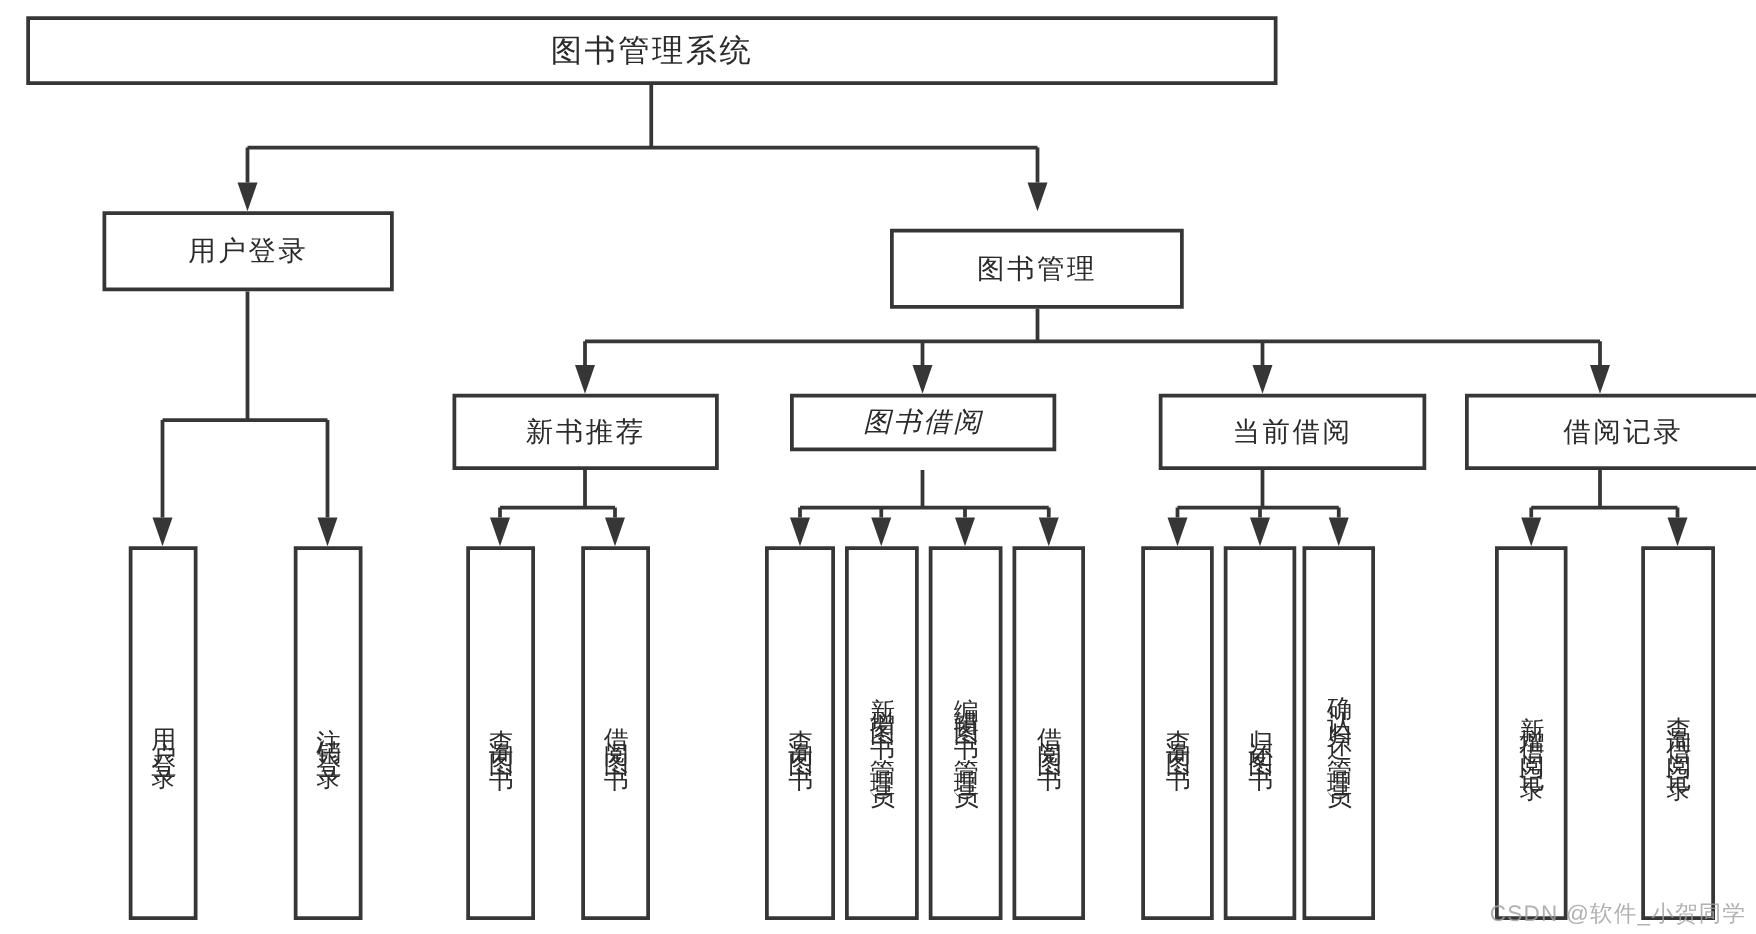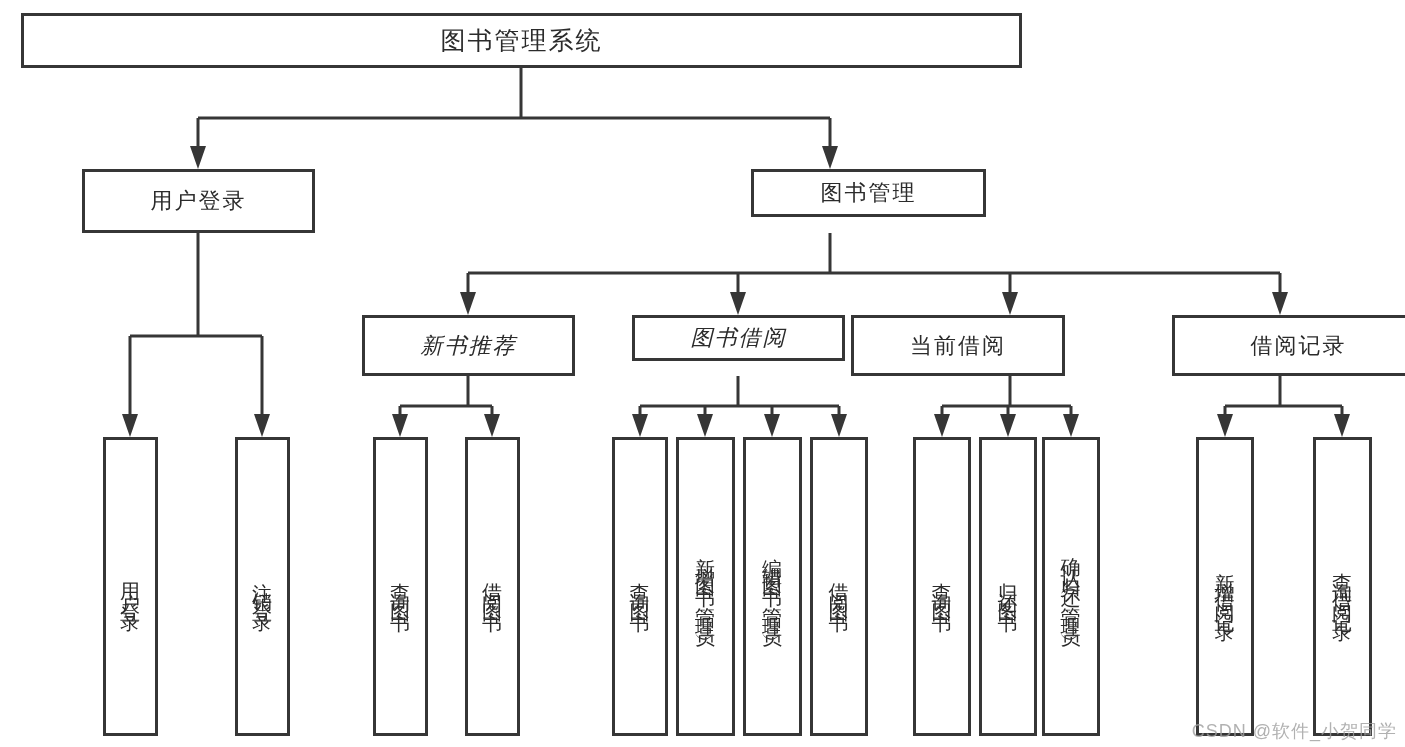--- a/index.html
+++ b/index.html
@@ -98,25 +98,25 @@
       <polygon points="1000,414 1016,414 1008,437"></polygon>
       <polygon points="1063,414 1079,414 1071,437"></polygon>
       <polygon points="1217,414 1233,414 1225,437"></polygon>
       <polygon points="1334,414 1350,414 1342,437"></polygon>
     </g>
   </svg>
 
   <div class="box root-box" style="left:21px; top:13px; width:1001px; height:55px;">图书管理系统</div>
 
   <div class="box" style="left:82px; top:169px; width:233px; height:64px;">用户登录</div>
-  <div class="box" style="left:712px; top:169px; width:235px; height:48px;margin-left:39px;">图书管理</div>
+  <div class="box" style="left:712px; top:183px; width:235px; height:64px;">图书管理</div>
 
-  <div class="box" style="left:362px; top:315px; width:213px; height:61px;font-style:italic;">新书推荐</div>
+  <div class="box" style="left:362px; top:315px; width:213px; height:61px;">新书推荐</div>
   <div class="box" style="left:632px; top:315px; width:213px; height:46px;font-style:italic;">图书借阅</div>
-  <div class="box" style="left:851px; top:315px; width:214px; height:61px;">当前借阅</div>
+  <div class="box" style="left:927px; top:315px; width:214px; height:61px;">当前借阅</div>
   <div class="box" style="left:1172px; top:315px; width:253px; height:61px;">借阅记录</div>
 
   <div class="vbox" style="left:103px; top:437px; width:55px; height:299px;">用户登录</div>
   <div class="vbox" style="left:235px; top:437px; width:55px; height:299px;">注销登录</div>
 
   <div class="vbox" style="left:373px; top:437px; width:55px; height:299px;">查询图书</div>
   <div class="vbox" style="left:465px; top:437px; width:55px; height:299px;">借阅图书</div>
 
   <div class="vbox" style="left:612px; top:437px; width:56px; height:299px;">查询图书</div>
   <div class="vbox" style="left:676px; top:437px; width:59px; height:299px;">新增图书（管理员）</div>

